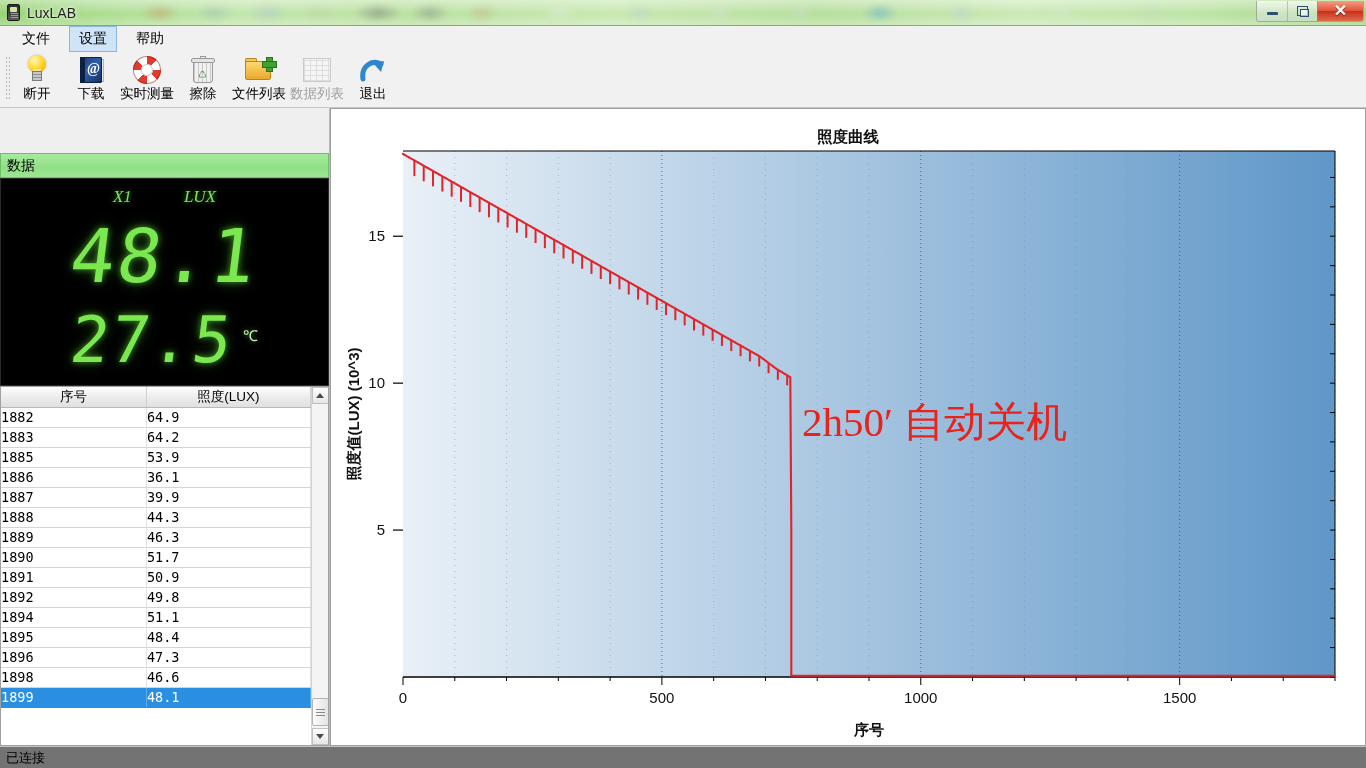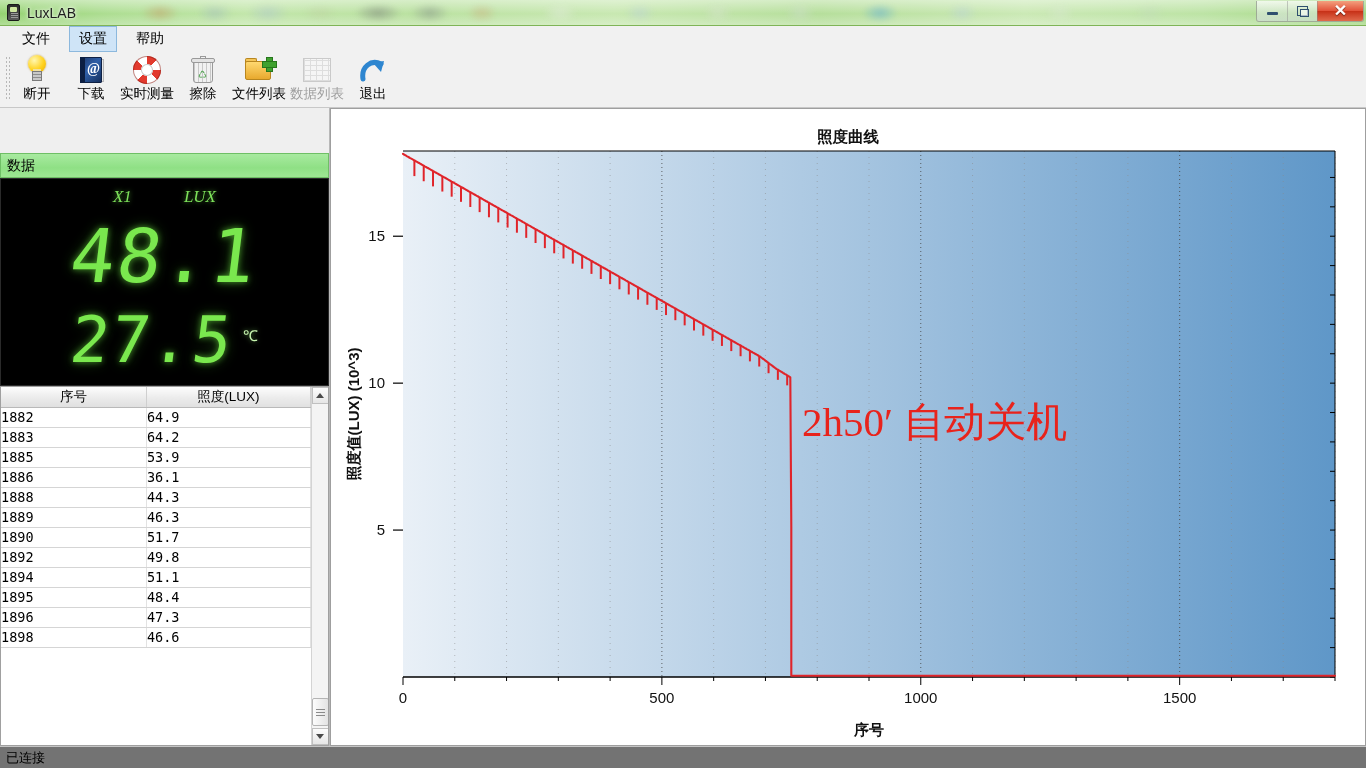--- a/index.html
+++ b/index.html
@@ -506,50 +506,62 @@
                 </tr>
                 <tr>
                   <td class="col-a">1885</td>
                   <td>53.9</td>
                 </tr>
                 <tr>
                   <td class="col-a">1886</td>
                   <td>36.1</td>
                 </tr>
                 <tr>
+                  <td class="col-a">1887</td>
+                  <td>39.9</td>
+                </tr>
+                <tr>
                   <td class="col-a">1888</td>
                   <td>44.3</td>
                 </tr>
                 <tr>
                   <td class="col-a">1889</td>
                   <td>46.3</td>
                 </tr>
                 <tr>
                   <td class="col-a">1890</td>
                   <td>51.7</td>
                 </tr>
                 <tr>
+                  <td class="col-a">1891</td>
+                  <td>50.9</td>
+                </tr>
+                <tr>
                   <td class="col-a">1892</td>
                   <td>49.8</td>
                 </tr>
                 <tr>
                   <td class="col-a">1894</td>
                   <td>51.1</td>
                 </tr>
                 <tr>
                   <td class="col-a">1895</td>
                   <td>48.4</td>
                 </tr>
                 <tr>
                   <td class="col-a">1896</td>
                   <td>47.3</td>
                 </tr>
                 <tr>
                   <td class="col-a">1898</td>
                   <td>46.6</td>
+                </tr>
+                <tr class="sel">
+                  <td class="col-a">1899</td>
+                  <td>48.1</td>
                 </tr>
               </tbody>
           </table>
         </div>
         <div class="vscroll">
           <div class="sb-arrow up">
               <span class="tri"></span>
             </div>
           <div class="sb-track">
             <div class="sb-thumb">

